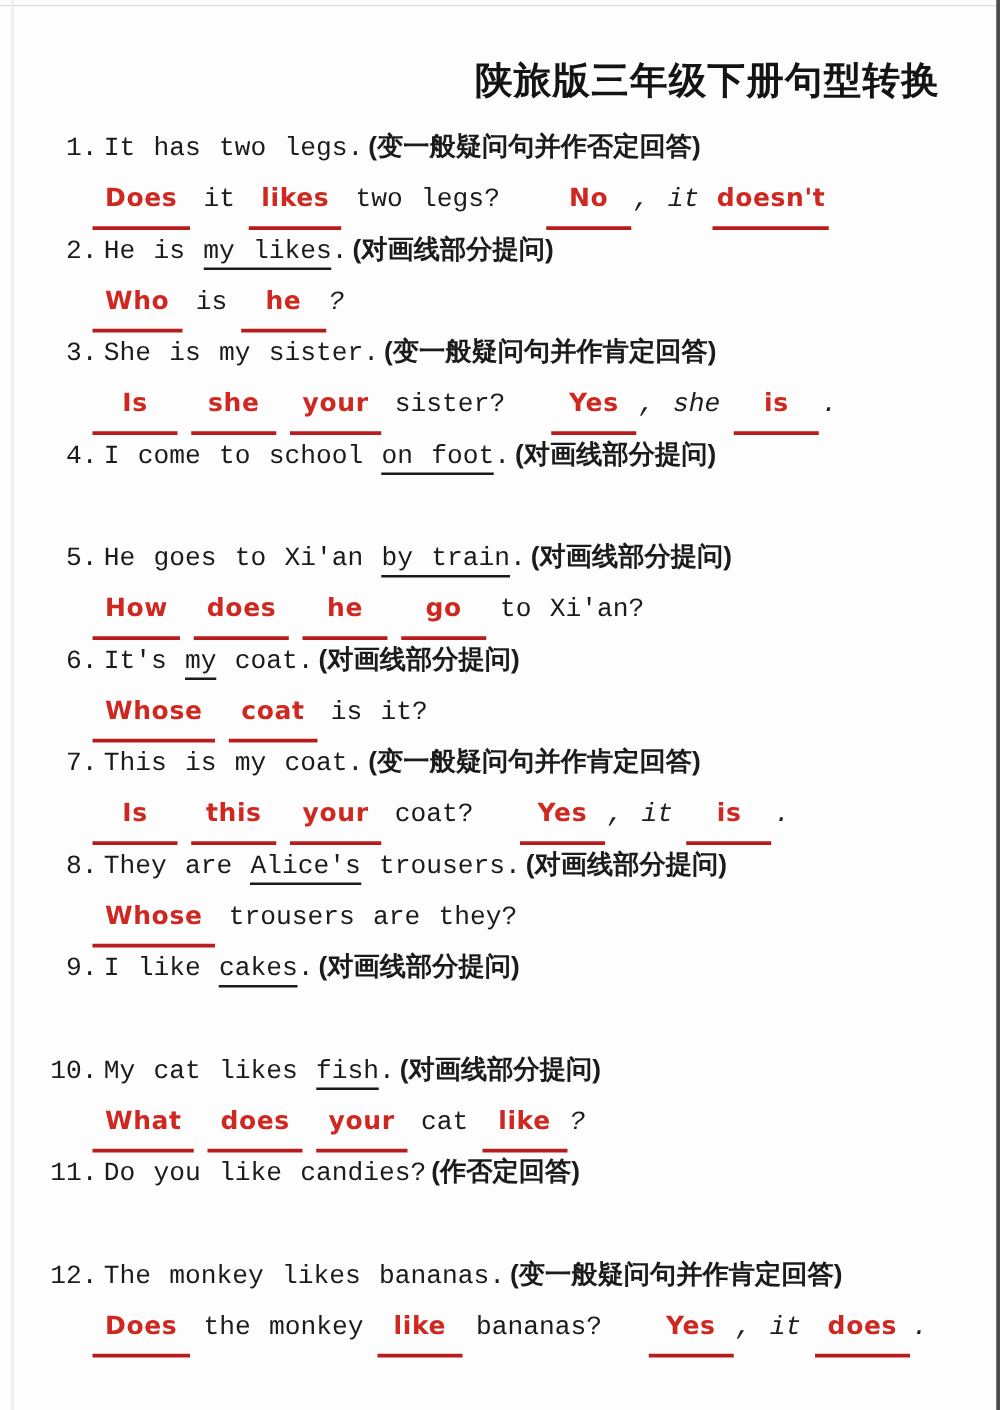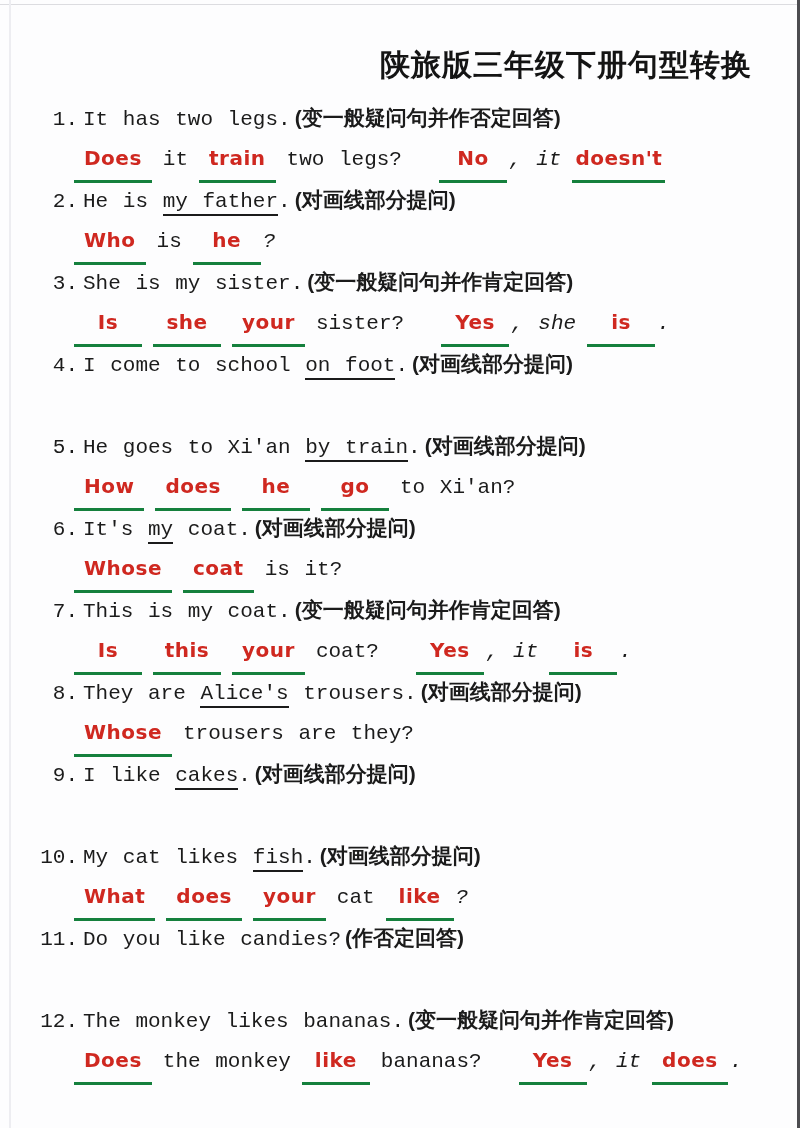--- a/index.html
+++ b/index.html
@@ -72,21 +72,21 @@
     padding-left: 34px;
     font-size: 21px;
     white-space: nowrap;
     word-spacing: 2px;
   }
   .blank {
     display: inline-block;
     min-width: 48px;
     padding: 0 10px;
     text-align: center;
-    border-bottom: 3px solid #15803d;
+    border-bottom: 3px solid #b91c1c;
     margin-right: 11px;
   }
   .blank.tight {
     min-width: 0;
     padding: 0 3px;
   }
   .red {
     color: #cf2820;
     font-family: "DejaVu Sans", "Liberation Sans", sans-serif;
     font-weight: 700;
@@ -102,24 +102,24 @@
 
 <div class="edge-top"></div>
 <div class="edge-left"></div>
 <div class="edge-right"></div>
 
 <div class="page">
   <h1 class="title">陕旅版三年级下册句型转换</h1>
   <div id="items">
       <div class="item">
         <div class="qline"><span class="num">1.</span><span class="qtext"><span class="qseg">It has two legs.</span><span class="qseg cn">(变一般疑问句并作否定回答)</span></span></div>
-        <div class="aline"><span class="blank"><span class="red">Does</span></span><span class="atext">it</span><span class="blank"><span class="red">train</span></span><span class="atext">two legs?</span><span class="gap"></span><span class="blank"><span class="red">No</span></span><span class="atext pre">, it</span><span class="blank tight"><span class="red">doesn't</span></span></div>
+        <div class="aline"><span class="blank"><span class="red">Does</span></span><span class="atext">it</span><span class="blank"><span class="red">likes</span></span><span class="atext">two legs?</span><span class="gap"></span><span class="blank"><span class="red">No</span></span><span class="atext pre">, it</span><span class="blank tight"><span class="red">doesn't</span></span></div>
       </div>
       <div class="item">
-        <div class="qline"><span class="num">2.</span><span class="qtext"><span class="qseg">He is </span><span class="qseg u">my father</span><span class="qseg">.</span><span class="qseg cn">(对画线部分提问)</span></span></div>
+        <div class="qline"><span class="num">2.</span><span class="qtext"><span class="qseg">He is </span><span class="qseg u">my likes</span><span class="qseg">.</span><span class="qseg cn">(对画线部分提问)</span></span></div>
         <div class="aline"><span class="blank"><span class="red">Who</span></span><span class="atext">is</span><span class="blank"><span class="red">he</span></span><span class="atext pre">?</span></div>
       </div>
       <div class="item">
         <div class="qline"><span class="num">3.</span><span class="qtext"><span class="qseg">She is my sister.</span><span class="qseg cn">(变一般疑问句并作肯定回答)</span></span></div>
         <div class="aline"><span class="blank"><span class="red">Is</span></span><span class="blank"><span class="red">she</span></span><span class="blank"><span class="red">your</span></span><span class="atext">sister?</span><span class="gap"></span><span class="blank"><span class="red">Yes</span></span><span class="atext pre">, she</span><span class="blank"><span class="red">is</span></span><span class="atext pre">.</span></div>
       </div>
       <div class="item">
         <div class="qline"><span class="num">4.</span><span class="qtext"><span class="qseg">I come to school </span><span class="qseg u">on foot</span><span class="qseg">.</span><span class="qseg cn">(对画线部分提问)</span></span></div>
       </div>
       <div class="item">

